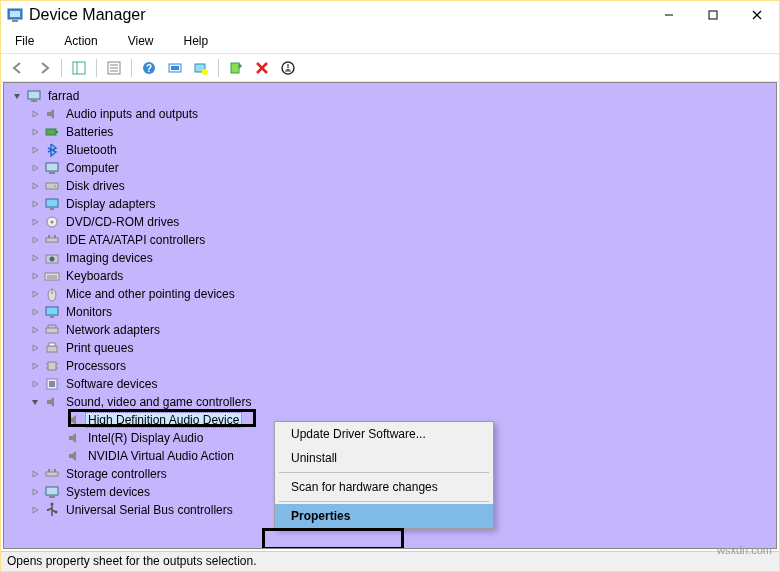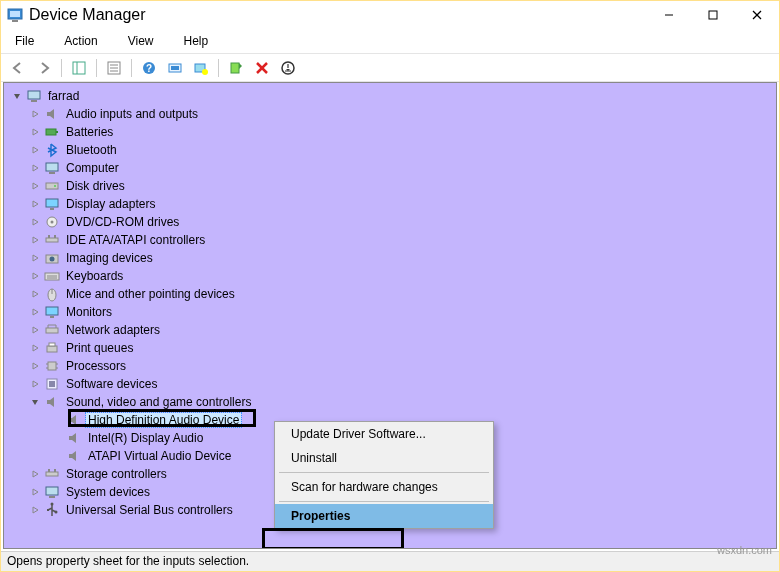--- a/index.html
+++ b/index.html
@@ -529,21 +529,21 @@
           </span>
         <span class="node-label">Intel(R) Display Audio</span>
       </div>
         <div class="node indent-2">
         <span class="exp"></span>
         <span class="node-icon">
             <svg width="16" height="16">
               <path d="M3 6 H6 L10 3 V13 L6 10 H3 Z" fill="#888"></path>
             </svg>
           </span>
-        <span class="node-label">ATAPI Virtual Audio Device</span>
+        <span class="node-label">NVIDIA Virtual Audio Action</span>
       </div>
         <div class="node indent-1">
     <span class="exp">
             <svg width="10" height="10">
               <path d="M3 2 L8 5 L3 8 Z" fill="none" stroke="#888"></path>
             </svg>
           </span>
     <span class="node-icon">
             <svg width="16" height="16">
               <rect x="2" y="6" width="12" height="4" fill="#ccc" stroke="#888"></rect>
@@ -593,17 +593,17 @@
       <div class="context-sep"></div>
       <div class="context-item">Scan for hardware changes</div>
       <div class="context-sep"></div>
       <div class="context-item highlighted">Properties</div>
     </div>
 
     <div class="highlight-box" style="left:258px; top:445px; width:142px; height:22px;"></div>
   </div>
 
   <div class="statusbar">
-    <span>Opens property sheet for the inputs selection.</span>
+    <span>Opens property sheet for the outputs selection.</span>
   </div>
 </div>
 
 <div class="watermark">wsxdn.com</div>
 
 </body></html>

